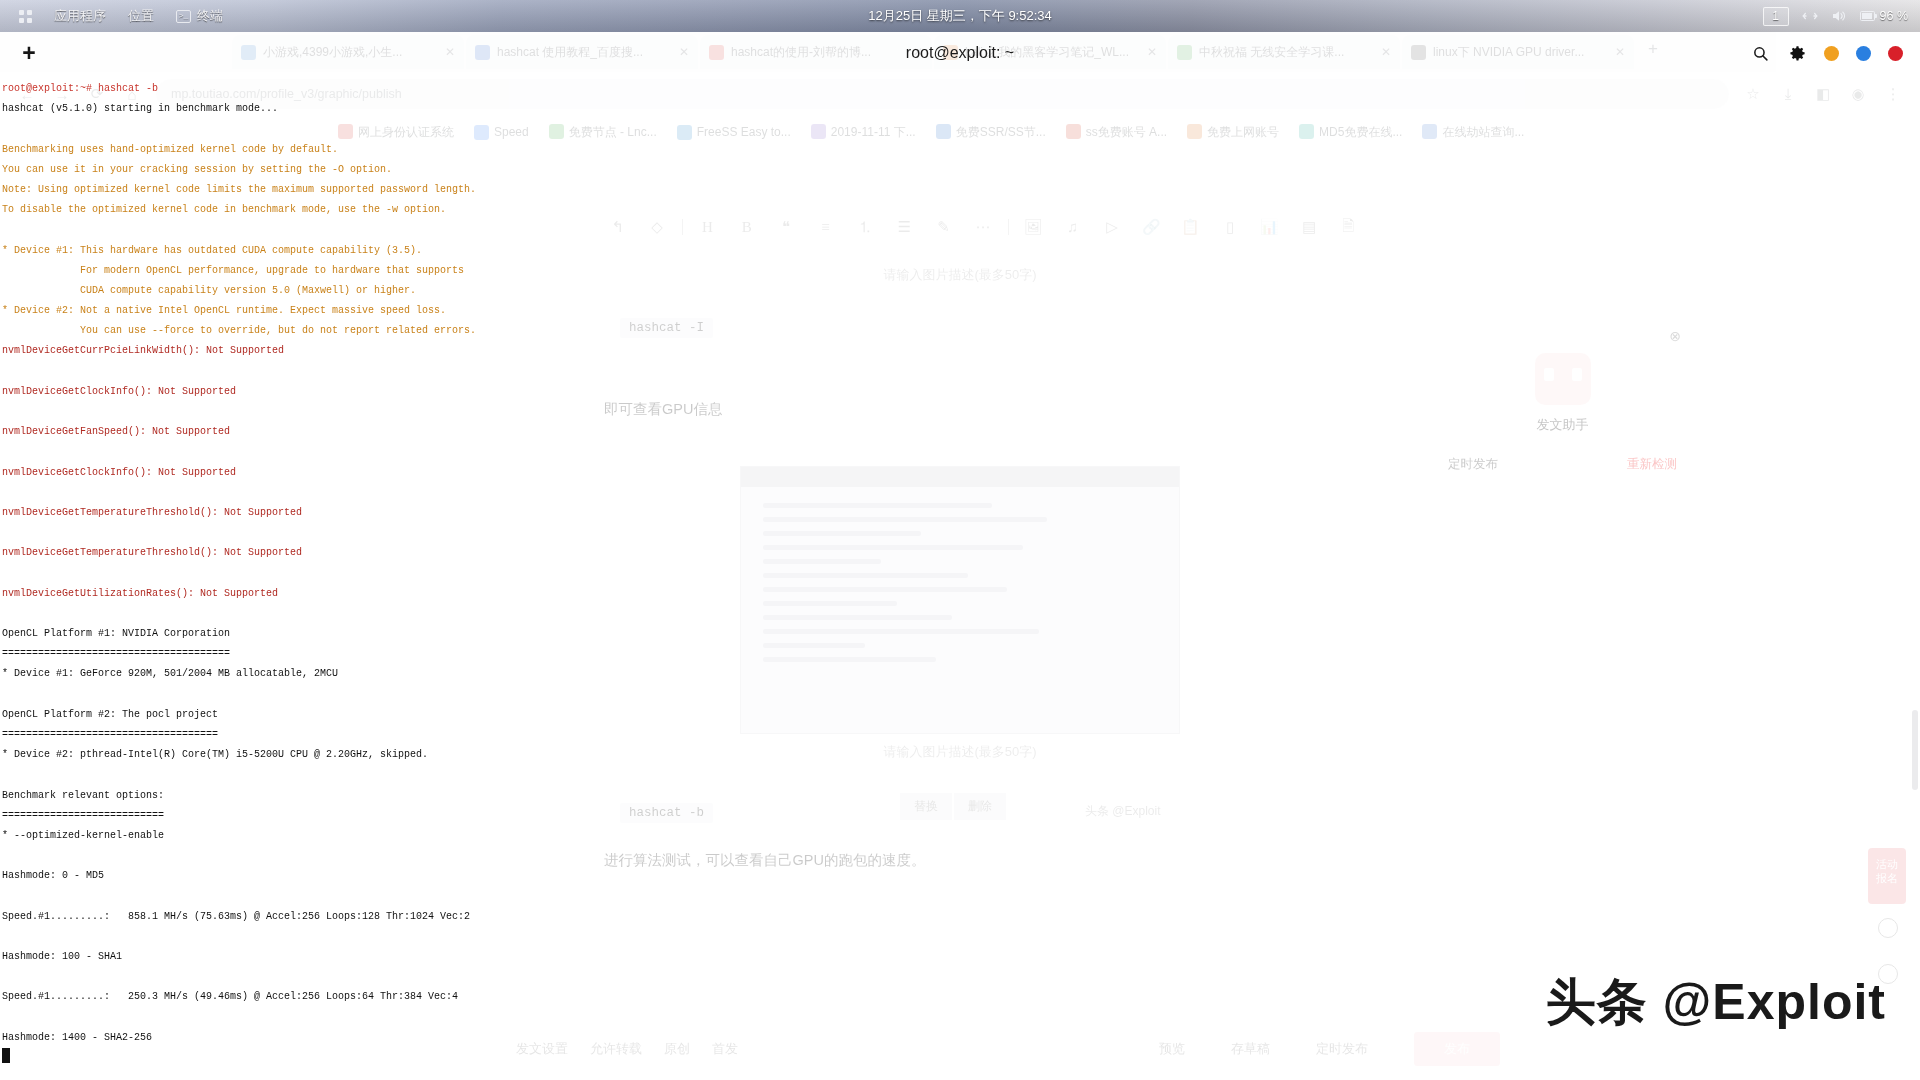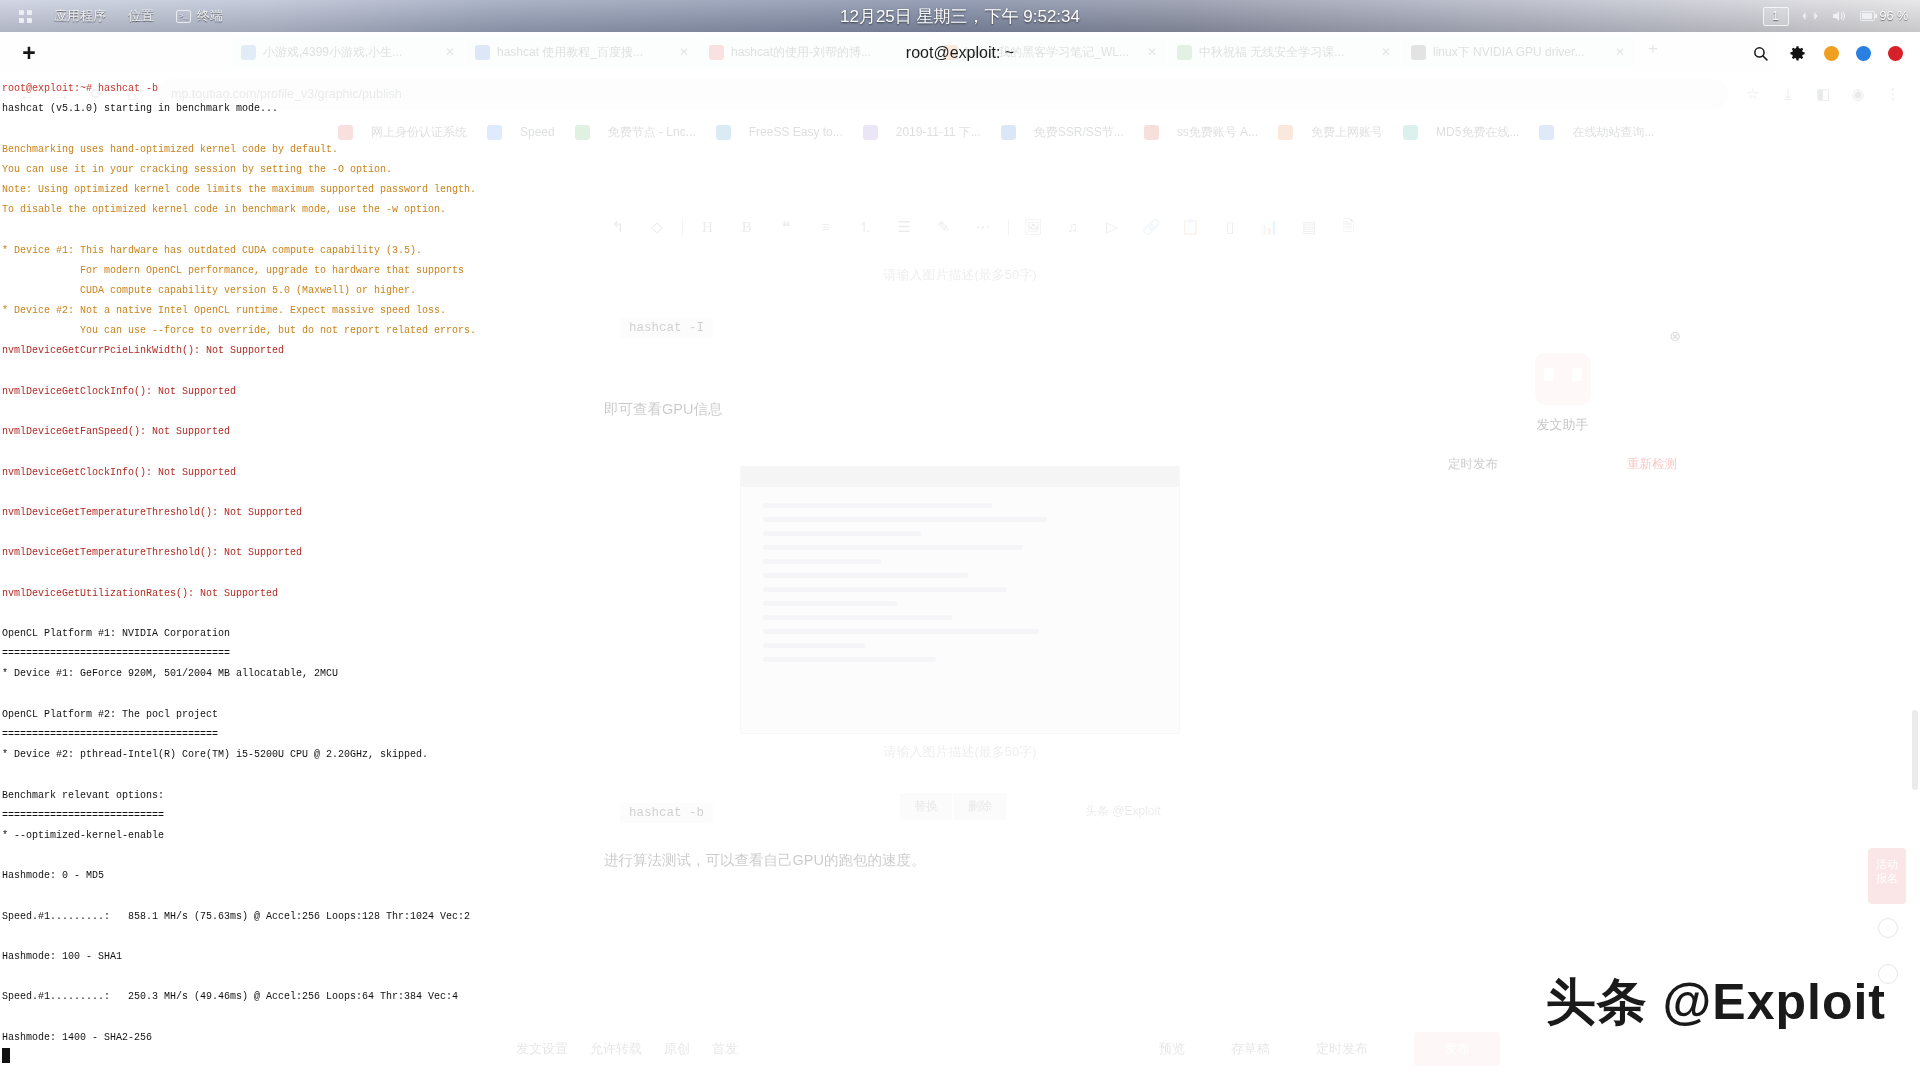--- a/index.html
+++ b/index.html
@@ -31,21 +31,21 @@
   }
   .dotgrid{ display:grid; grid-template-columns:5px 5px; grid-template-rows:5px 5px; gap:3px; }
   .dotgrid i{ display:block; width:5px;height:5px;background:#eceef3;border-radius:1px;}
   .term-ico{
     width:15px;height:13px;border:1.6px solid #e8eaef;border-radius:2px;
     display:inline-flex;align-items:center;justify-content:center;
     font-size:8px;line-height:1;color:#e8eaef; font-family:"Liberation Mono",monospace;
   }
   .panel-center{
     position:absolute; left:0; right:0; text-align:center;
-    font-size:17px; color:#ffffff; text-shadow:0 1px 2px rgba(0,0,0,.6);
+    font-size:13px; color:#ffffff; text-shadow:0 1px 2px rgba(0,0,0,.6);
     z-index:2; pointer-events:none;
   }
   .panel-right{
     margin-left:auto; display:flex; align-items:center; gap:13px;
     padding-right:12px; position:relative; z-index:2;
   }
   .ws-chip{
     min-width:26px;height:19px;border:1px solid rgba(255,255,255,.75);
     border-radius:2px;background:rgba(255,255,255,.16);
     display:flex;align-items:center;justify-content:center;
@@ -84,21 +84,21 @@
   .b-navico{ width:22px;height:22px;color:#5f6368;display:flex;align-items:center;justify-content:center;font-size:15px;}
   .b-url{
     flex:1; height:30px; border-radius:15px; background:#f1f3f4;
     display:flex; align-items:center; padding:0 15px; font-size:12.5px; color:#5f6368;
   }
   .b-bookmarks{
     position:absolute; left:0; top:84px; width:1920px; height:32px;
     display:flex; align-items:center; gap:20px; padding:0 18px; opacity:.17;
     font-size:12px; color:#3c4043; white-space:nowrap; overflow:hidden;
   }
-  .bm{ display:flex; align-items:center; gap:18px; }
+  .bm{ display:flex; gap:5px; }
   .bm .bi{ width:15px;height:15px;border-radius:3px;flex:none; }
 
   
   .b-page{
     position:absolute; left:0; top:116px; width:1920px; height:932px;
     background:#fff; opacity:1;
   }
   .ed-toolbar{
     position:absolute; left:598px; top:62px; width:770px; height:34px;
     display:flex; align-items:center; gap:0; opacity:.085;

